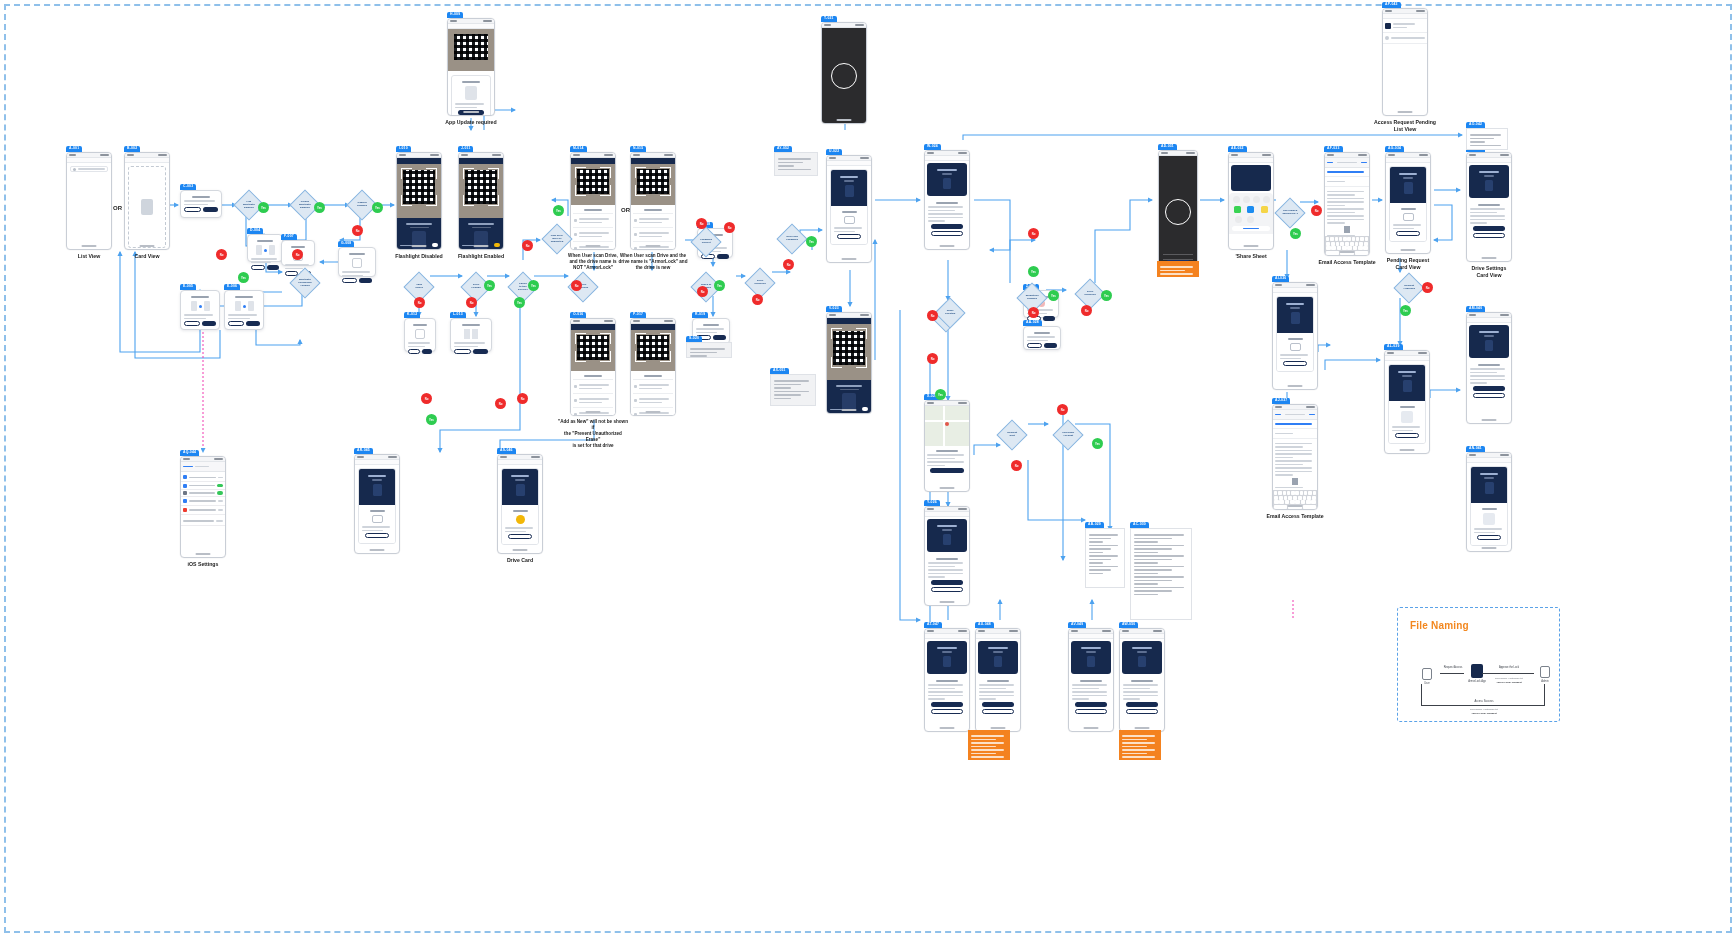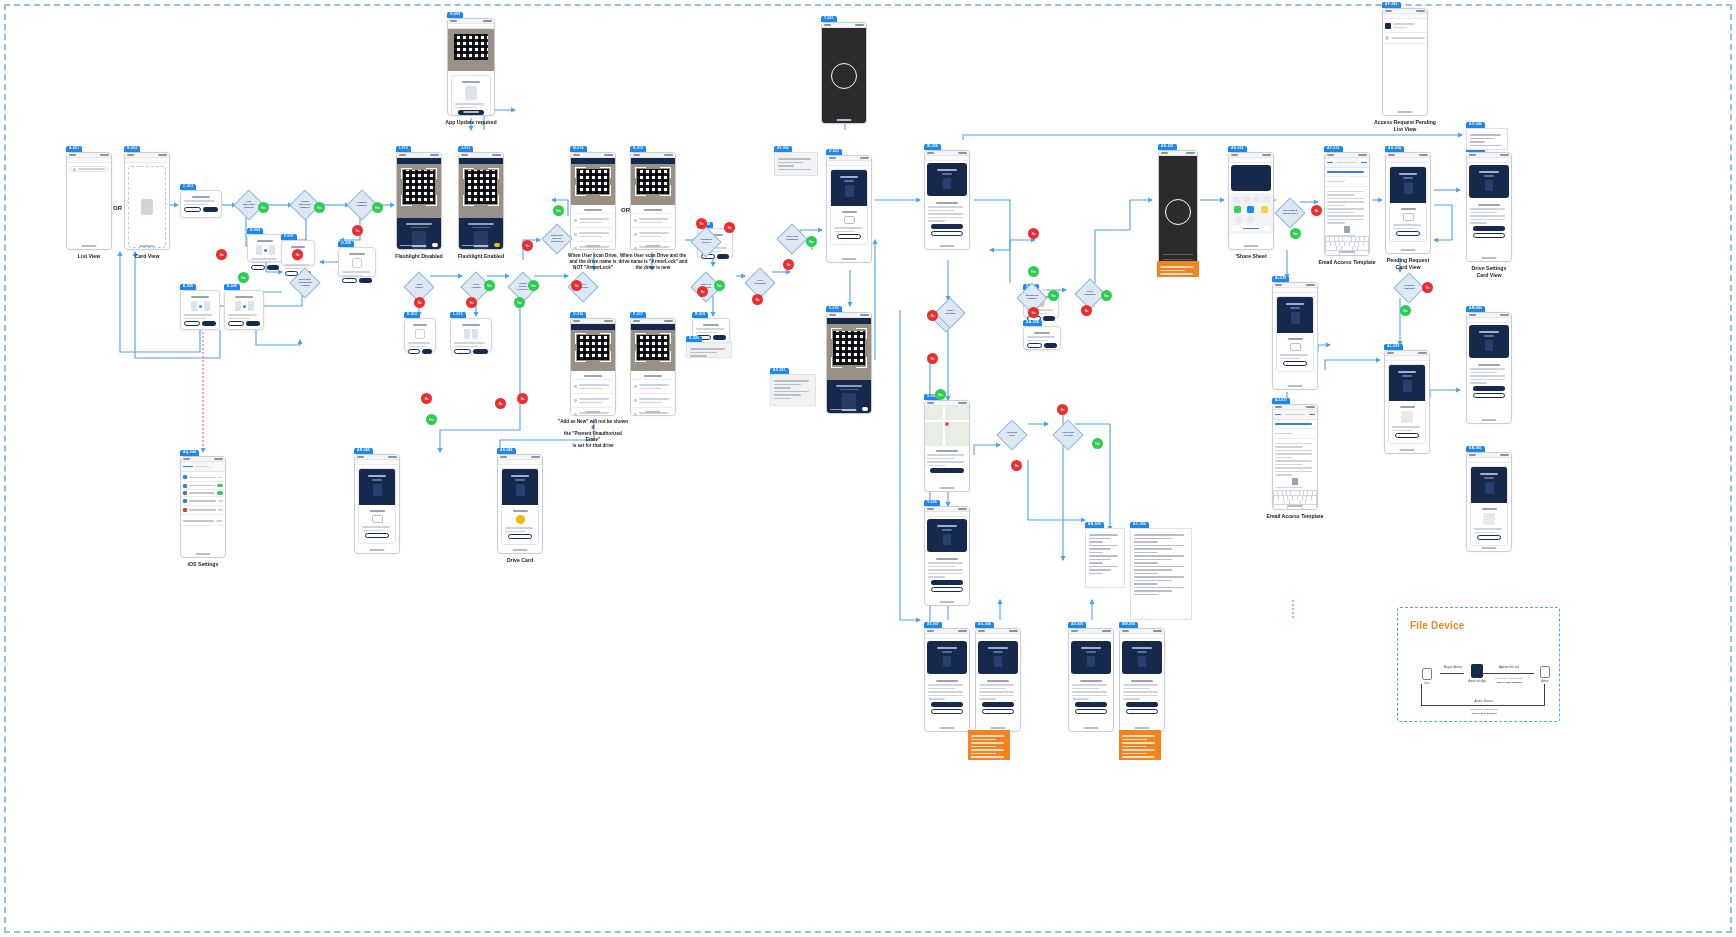--- a/index.html
+++ b/index.html
@@ -1533,21 +1533,21 @@
     <div class="pill no" style="left:1422px;top:282px">No</div>
     <div class="pill yes" style="left:1400px;top:305px">Yes</div>
     <div class="pill no" style="left:1057px;top:404px">No</div>
     <div class="pill no" style="left:724px;top:222px">No</div>
     <div class="orlbl" style="left:113px;top:205px">OR</div>
     <div class="orlbl" style="left:621px;top:207px">OR</div>
     <div class="note" style="left:1157px;top:261px;width:42px;height:16px"><div class="ln l" style="background:rgba(255,255,255,.75)"></div><div class="ln m" style="background:rgba(255,255,255,.75)"></div><div class="ln l" style="background:rgba(255,255,255,.75)"></div><div class="ln m" style="background:rgba(255,255,255,.75)"></div></div>
     <div class="note" style="left:968px;top:730px;width:42px;height:30px"><div class="ln l" style="background:rgba(255,255,255,.75)"></div><div class="ln m" style="background:rgba(255,255,255,.75)"></div><div class="ln l" style="background:rgba(255,255,255,.75)"></div><div class="ln m" style="background:rgba(255,255,255,.75)"></div><div class="ln l" style="background:rgba(255,255,255,.75)"></div><div class="ln m" style="background:rgba(255,255,255,.75)"></div><div class="ln l" style="background:rgba(255,255,255,.75)"></div></div>
     <div class="note" style="left:1119px;top:730px;width:42px;height:30px"><div class="ln l" style="background:rgba(255,255,255,.75)"></div><div class="ln m" style="background:rgba(255,255,255,.75)"></div><div class="ln l" style="background:rgba(255,255,255,.75)"></div><div class="ln m" style="background:rgba(255,255,255,.75)"></div><div class="ln l" style="background:rgba(255,255,255,.75)"></div><div class="ln m" style="background:rgba(255,255,255,.75)"></div><div class="ln l" style="background:rgba(255,255,255,.75)"></div></div>
     <div id="filenaming">
-      <div class="fn-title">File Device</div>
+      <div class="fn-title">File Naming</div>
       <div style="position:absolute;left:14px;top:48px;right:14px;bottom:18px">
         <div style="position:absolute;left:4px;top:12px;text-align:center;width:22px">
           <div style="width:10px;height:12px;border:1px solid #7b828c;border-radius:2px;margin:0 auto"></div>
           <div style="font-size:2.6px;color:#4a4f57;margin-top:1.5px">User</div>
         </div>
         <div style="position:absolute;left:54px;top:8px;text-align:center;width:22px">
           <div style="width:12px;height:14px;background:#16294d;border-radius:2px;margin:0 auto"></div>
           <div style="font-size:2.6px;color:#4a4f57;margin-top:1.5px">ArmorLock App</div>
         </div>
         <div style="position:absolute;left:122px;top:10px;text-align:center;width:22px">

